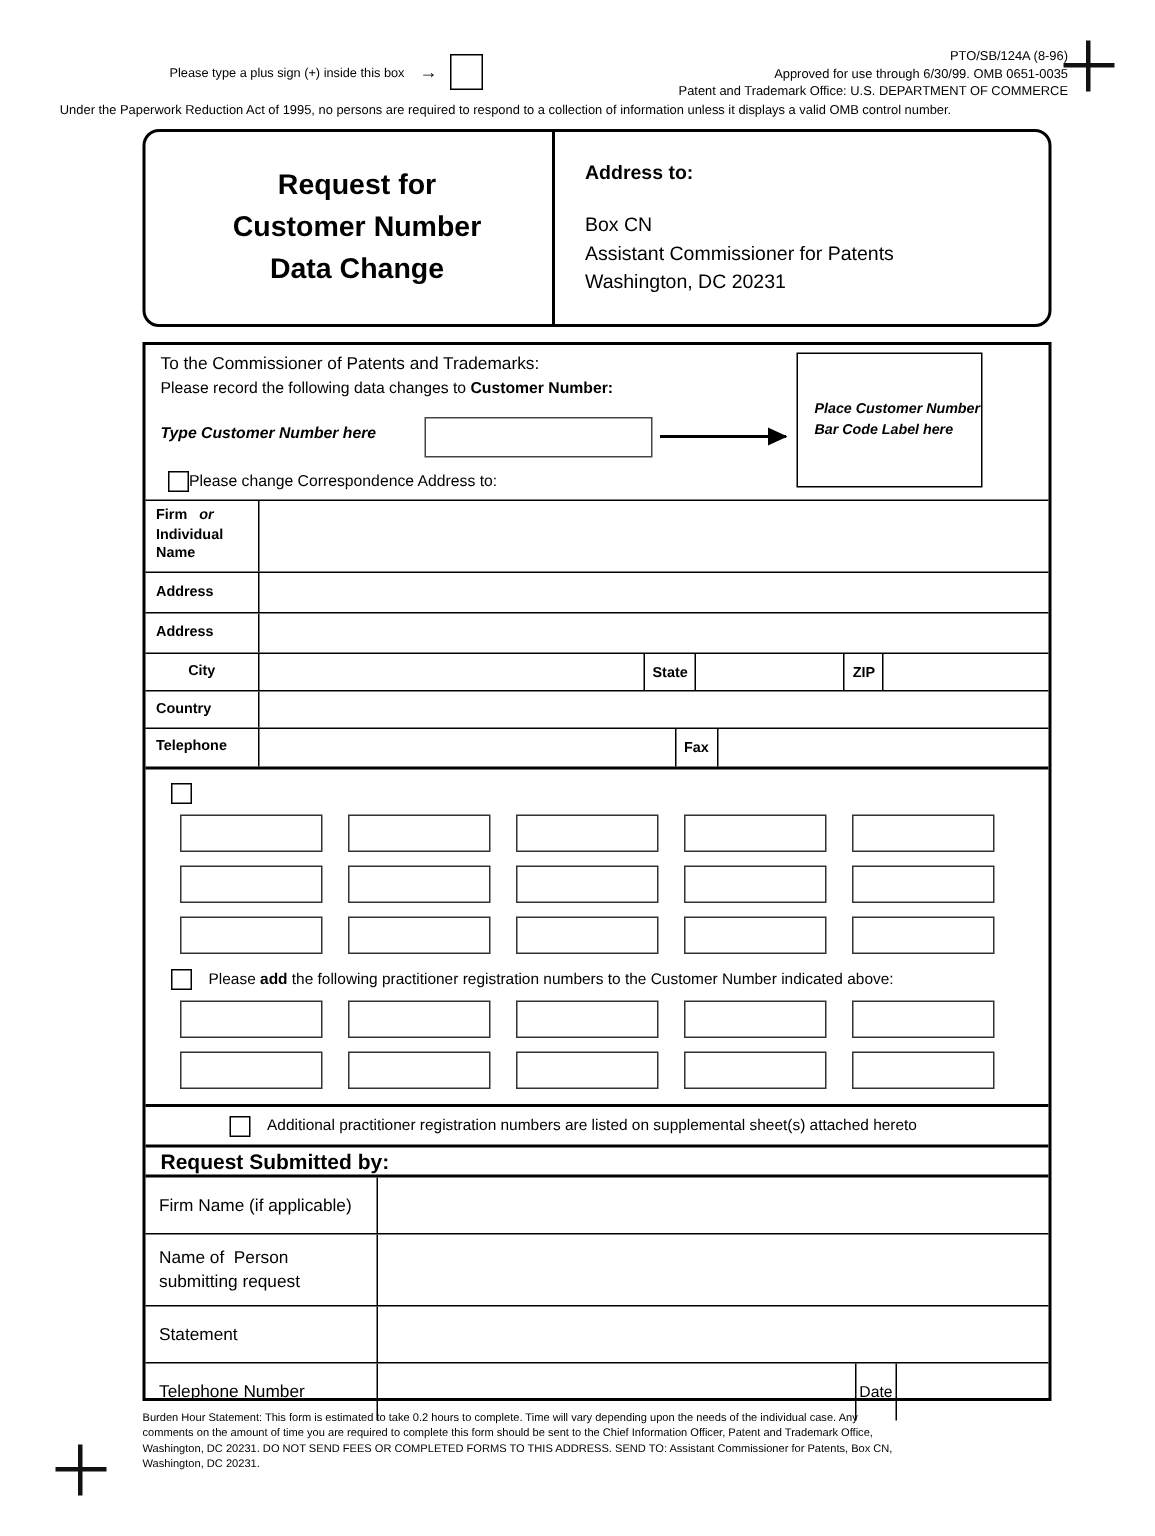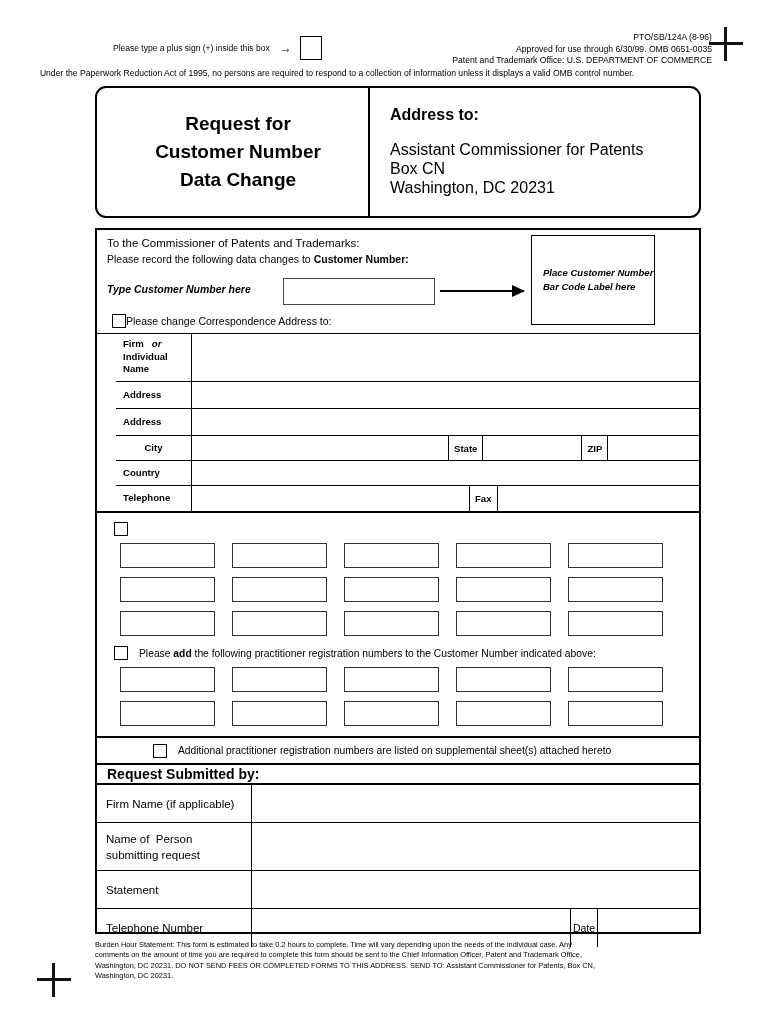--- a/index.html
+++ b/index.html
@@ -95,21 +95,21 @@
     justify-content: center;
     font-weight: bold;
     font-size: 19px;
     line-height: 28px;
     text-align: center;
     padding-left: 11px;
   }
   .hdr-right {
     flex: 1;
     padding: 17px 0 0 20px;
-    font-size: 16px;
+    font-size: 13px;
     line-height: 19px;
   }
   .hdr-right .addr-to { font-weight: bold; margin-bottom: 16px; }
 
   
   .body-box {
     top: 228px;
     height: 706px;
     border: 2.2px solid #000;
   }
@@ -165,21 +165,21 @@
     display: flex; align-items: center;
     padding-left: 11px;
     box-sizing: border-box;
   }
   .barcode-box span {
     font-size: 9.5px; font-weight: bold; font-style: italic;
     line-height: 14px;
   }
 
   
-  .addr-table { border-bottom: 2.2px solid #000; padding-left: 19px; }
+  .addr-table { border-bottom: 2.2px solid #000; }
   .addr-row {
     display: flex;
     border-bottom: 1.4px solid #000;
     box-sizing: border-box;
   }
   .addr-row:last-child { border-bottom: none; }
   .addr-lbl {
     width: 76px;
     flex: none;
     border-right: 1.4px solid #000;
@@ -312,22 +312,22 @@
 </div>
 
 <div class="sheet hdr-box">
   <div class="hdr-left">
     <div>Request for</div>
     <div>Customer Number</div>
     <div>Data Change</div>
   </div>
   <div class="hdr-right">
     <div class="addr-to">Address to:</div>
+    <div>Box  CN</div>
     <div>Assistant Commissioner for Patents</div>
-    <div>Box  CN</div>
     <div>Washington, DC   20231</div>
   </div>
 </div>
 
 <div class="sheet body-box">
 
   <div class="commissioner">
     <div class="comm-line1">To the Commissioner of Patents and Trademarks:</div>
     <div class="comm-line2"><span>Please record the following data changes to </span><b>Customer Number:</b></div>
     <div class="type-label">Type Customer Number here</div>

